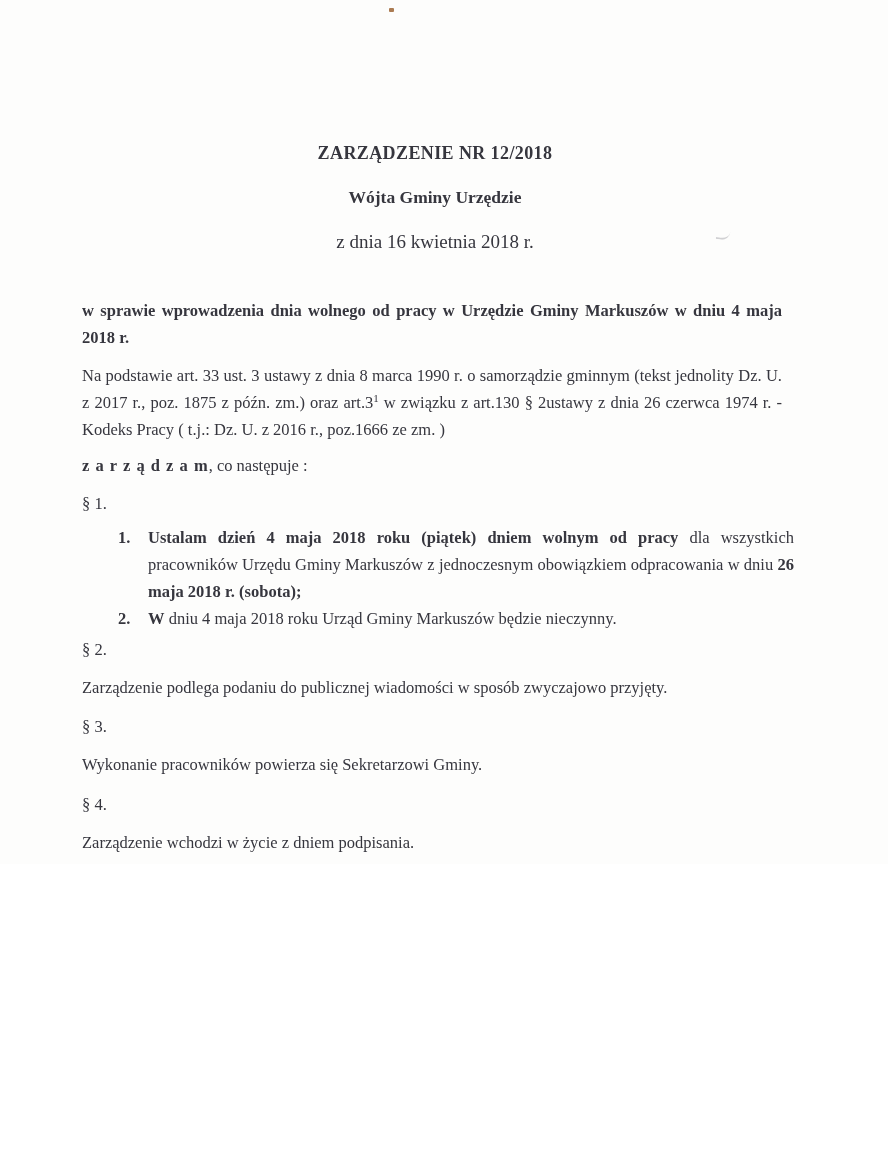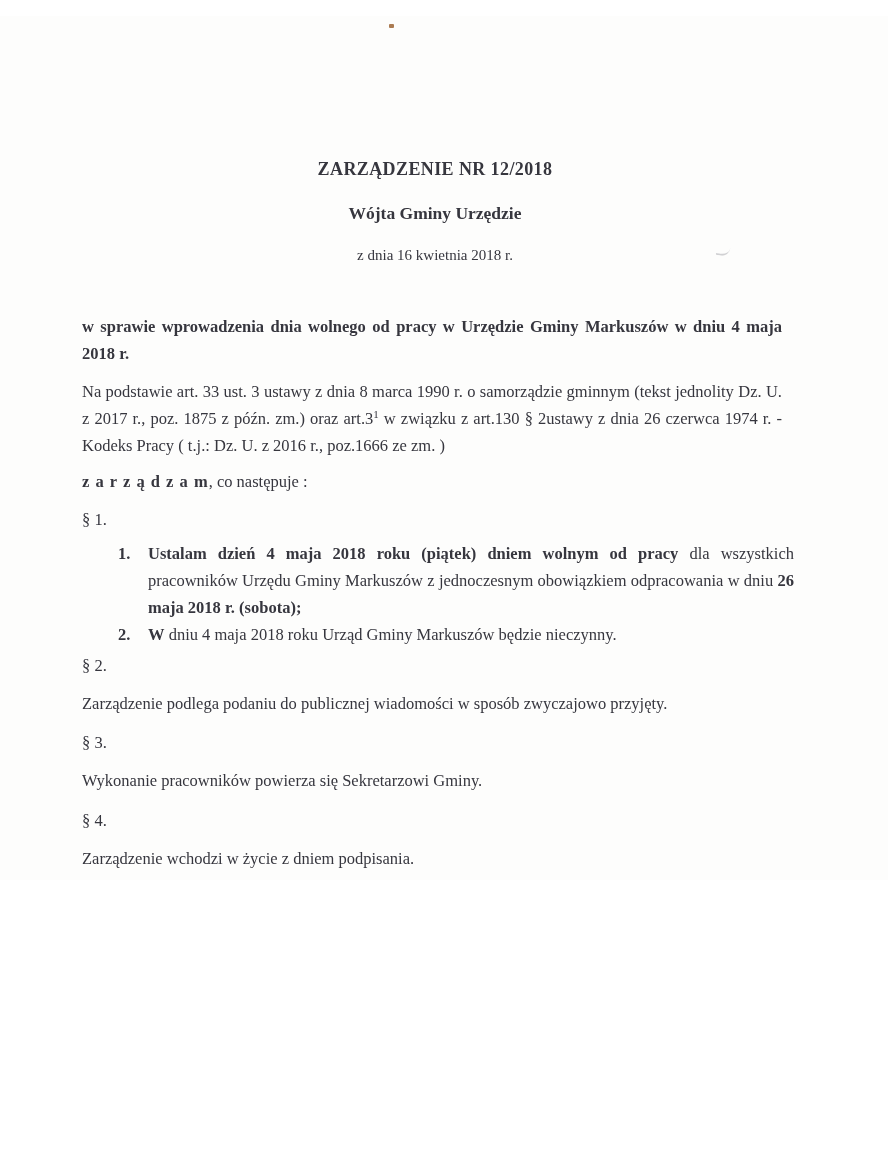--- a/index.html
+++ b/index.html
@@ -1,20 +1,20 @@
 <!DOCTYPE html>
 <html lang="pl"><head>
 <meta charset="utf-8">
 <style>
   html, body { margin: 0; padding: 0; background: #ffffff; }
   .page {
     position: relative;
     width: 888px;
     height: 864px;
-    margin: 16px auto;
+    margin: 0 auto;
     background: #fdfdfc;
     font-family: "Liberation Serif", serif;
     color: #36363e;
     overflow: hidden;
   }
   
   .title-block {
     position: absolute;
     top: 143px;
     left: 95px;
@@ -26,21 +26,21 @@
     font-weight: bold;
     letter-spacing: 0.4px;
     margin: 0 18px 0 0;
   }
   .title-line2 {
     font-size: 17.5px;
     font-weight: bold;
     margin: 23px 18px 0 0;
   }
   .title-line3 {
-    font-size: 15px;
+    font-size: 19px;
     font-weight: normal;
     margin: 23px 18px 0 0;
   }
   
   .textblock {
     position: absolute;
     left: 82px;
     width: 700px;
     font-size: 16.5px;
     line-height: 27px;

